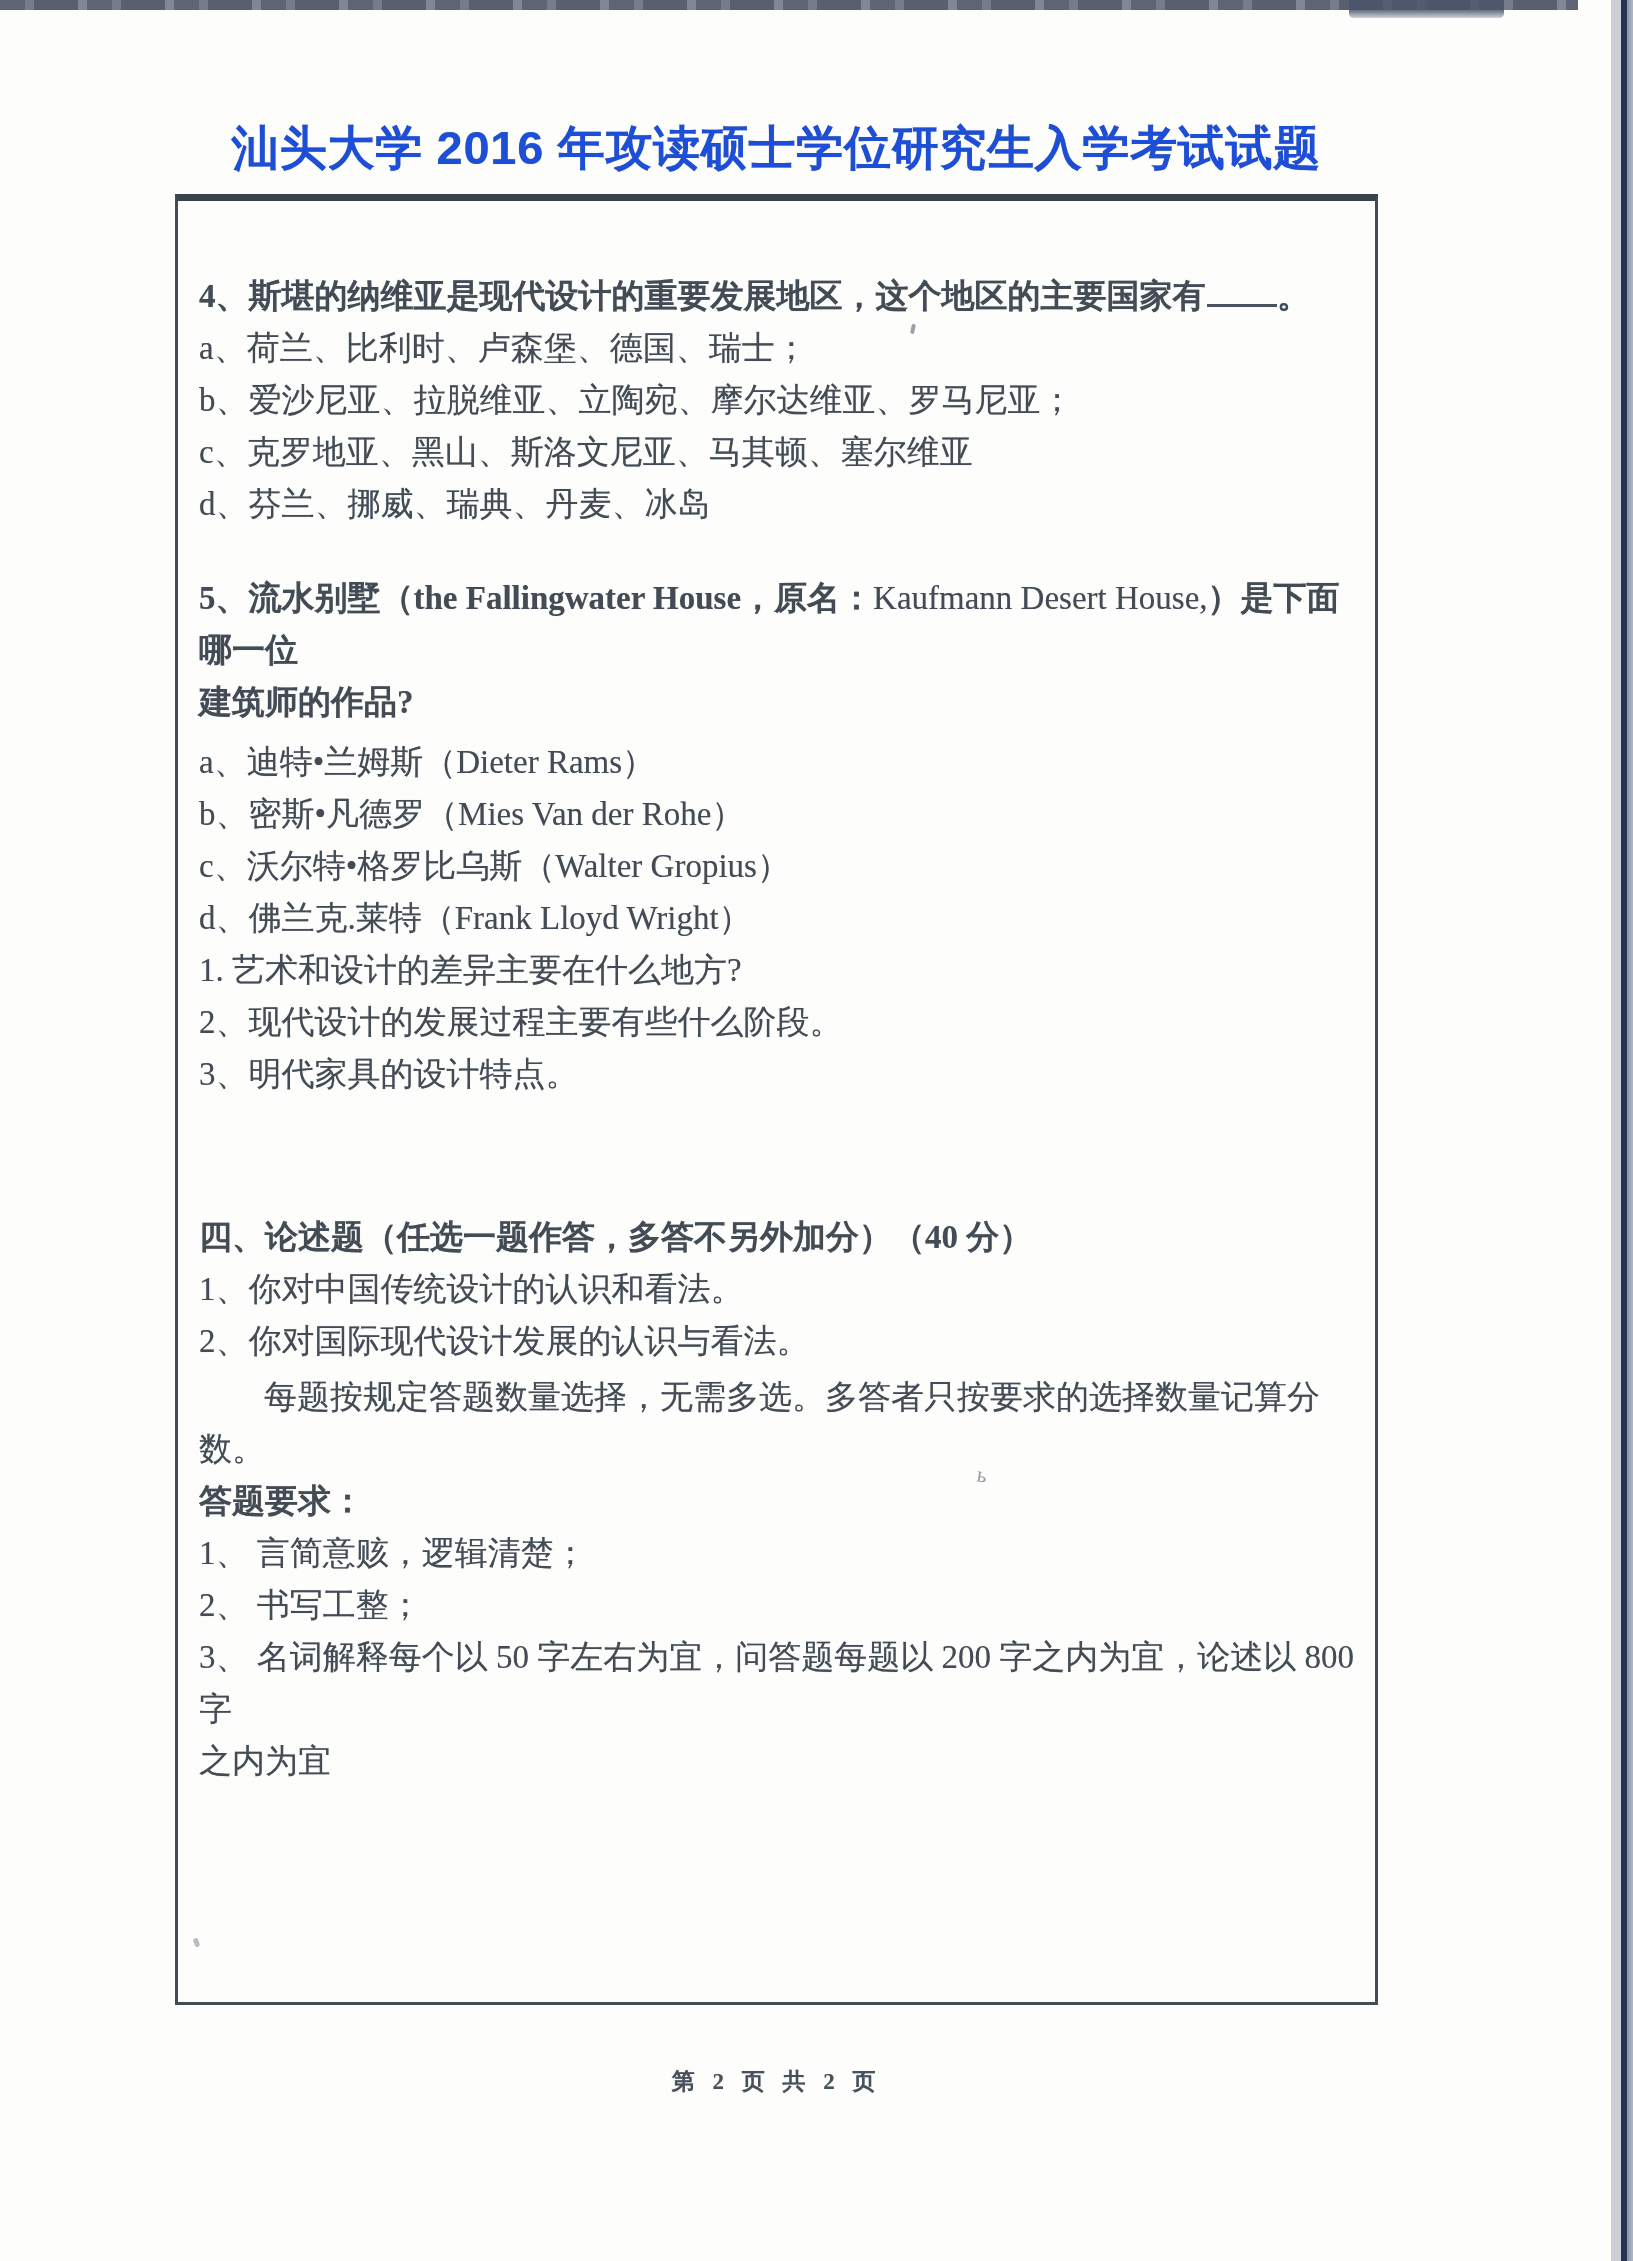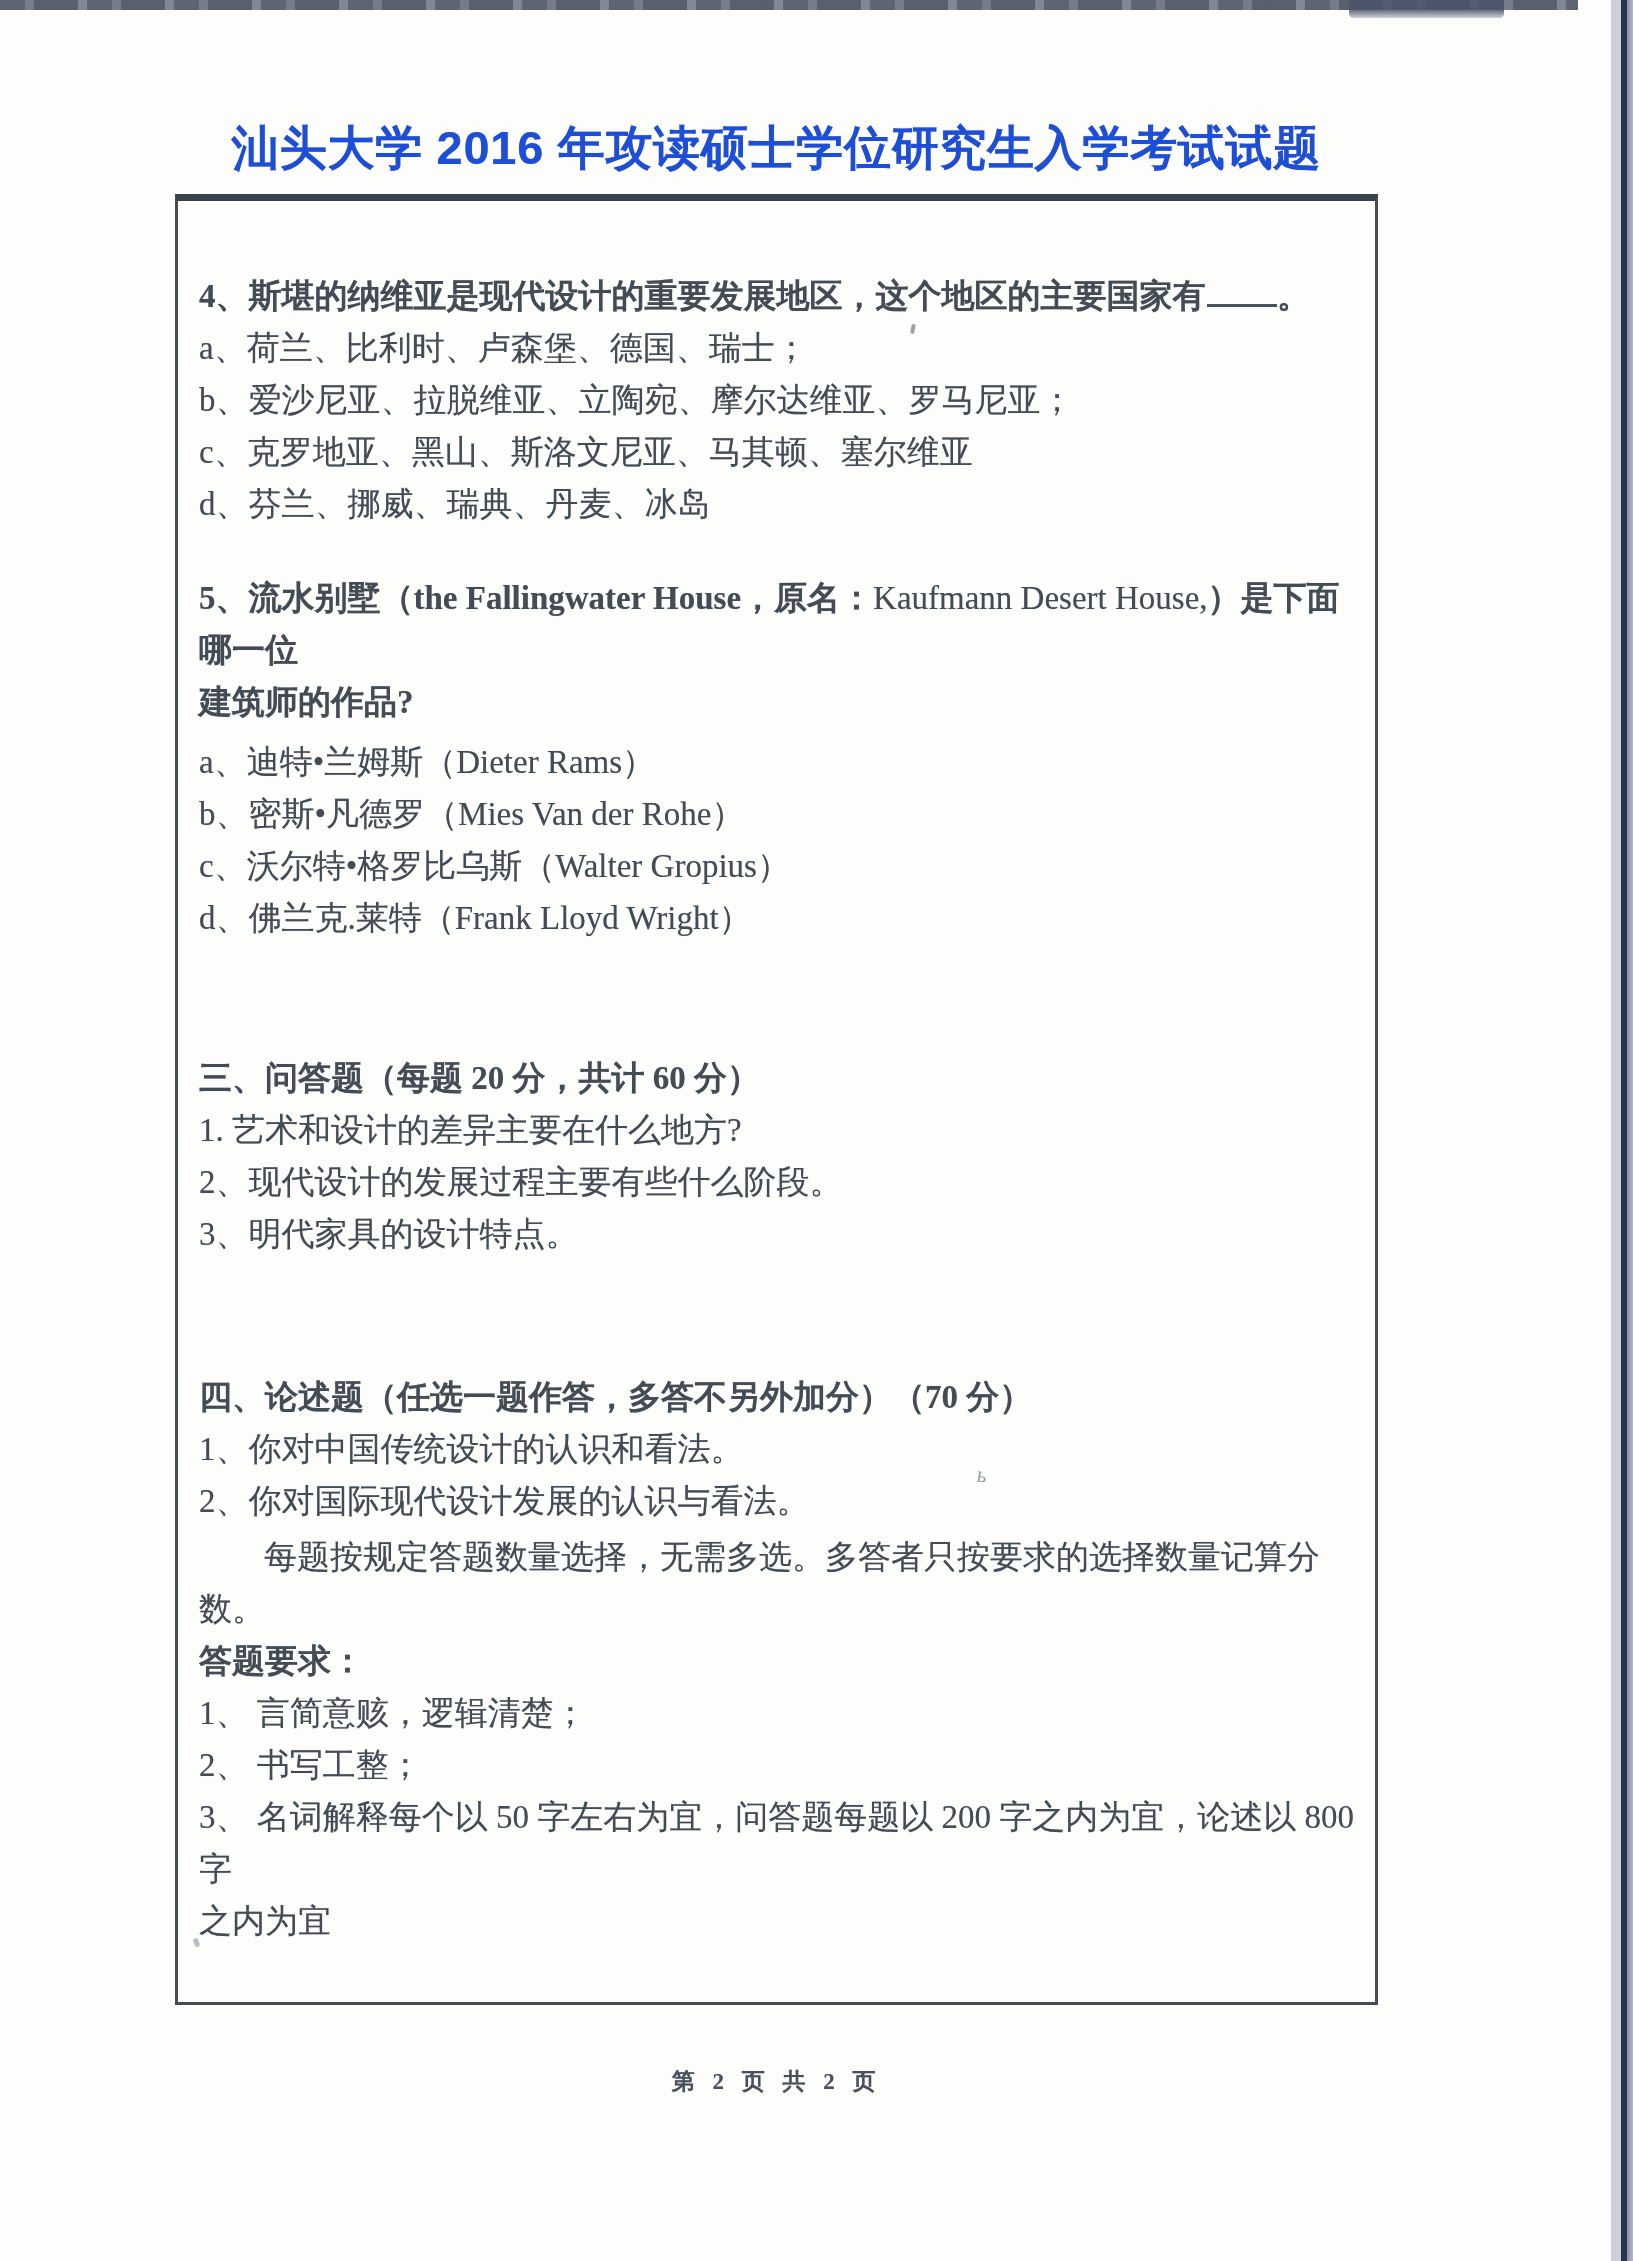--- a/index.html
+++ b/index.html
@@ -104,26 +104,25 @@
     <p>c、克罗地亚、黑山、斯洛文尼亚、马其顿、塞尔维亚</p>
     <p>d、芬兰、挪威、瑞典、丹麦、冰岛</p>
 
     <p class="b mt-q5"><span>5、流水别墅（the Fallingwater House，原名：</span><span class="serif-en">Kaufmann Desert House,</span><span>）是下面哪一位</span></p>
     <p class="b">建筑师的作品?</p>
     <p class="mt-q5opts">a、迪特•兰姆斯（Dieter Rams）</p>
     <p>b、密斯•凡德罗（Mies Van der Rohe）</p>
     <p>c、沃尔特•格罗比乌斯（Walter Gropius）</p>
     <p>d、佛兰克.莱特（Frank Lloyd Wright）</p>
 
-    <p class="b mt-s3">三、问答题（每题 20 分，共计 60 分）</p>
     <p>1. 艺术和设计的差异主要在什么地方?</p>
     <p>2、现代设计的发展过程主要有些什么阶段。</p>
     <p>3、明代家具的设计特点。</p>
 
-    <p class="b mt-s4">四、论述题（任选一题作答，多答不另外加分）（70 分）</p>
+    <p class="b mt-s4">四、论述题（任选一题作答，多答不另外加分）（40 分）</p>
     <p>1、你对中国传统设计的认识和看法。</p>
     <p>2、你对国际现代设计发展的认识与看法。</p>
 
     <p class="indent mt-6">每题按规定答题数量选择，无需多选。多答者只按要求的选择数量记算分数。</p>
     <p class="b">答题要求：</p>
     <p>1、 言简意赅，逻辑清楚；</p>
     <p>2、 书写工整；</p>
     <p>3、 名词解释每个以 50 字左右为宜，问答题每题以 200 字之内为宜，论述以 800 字</p>
     <p>之内为宜</p>
 

